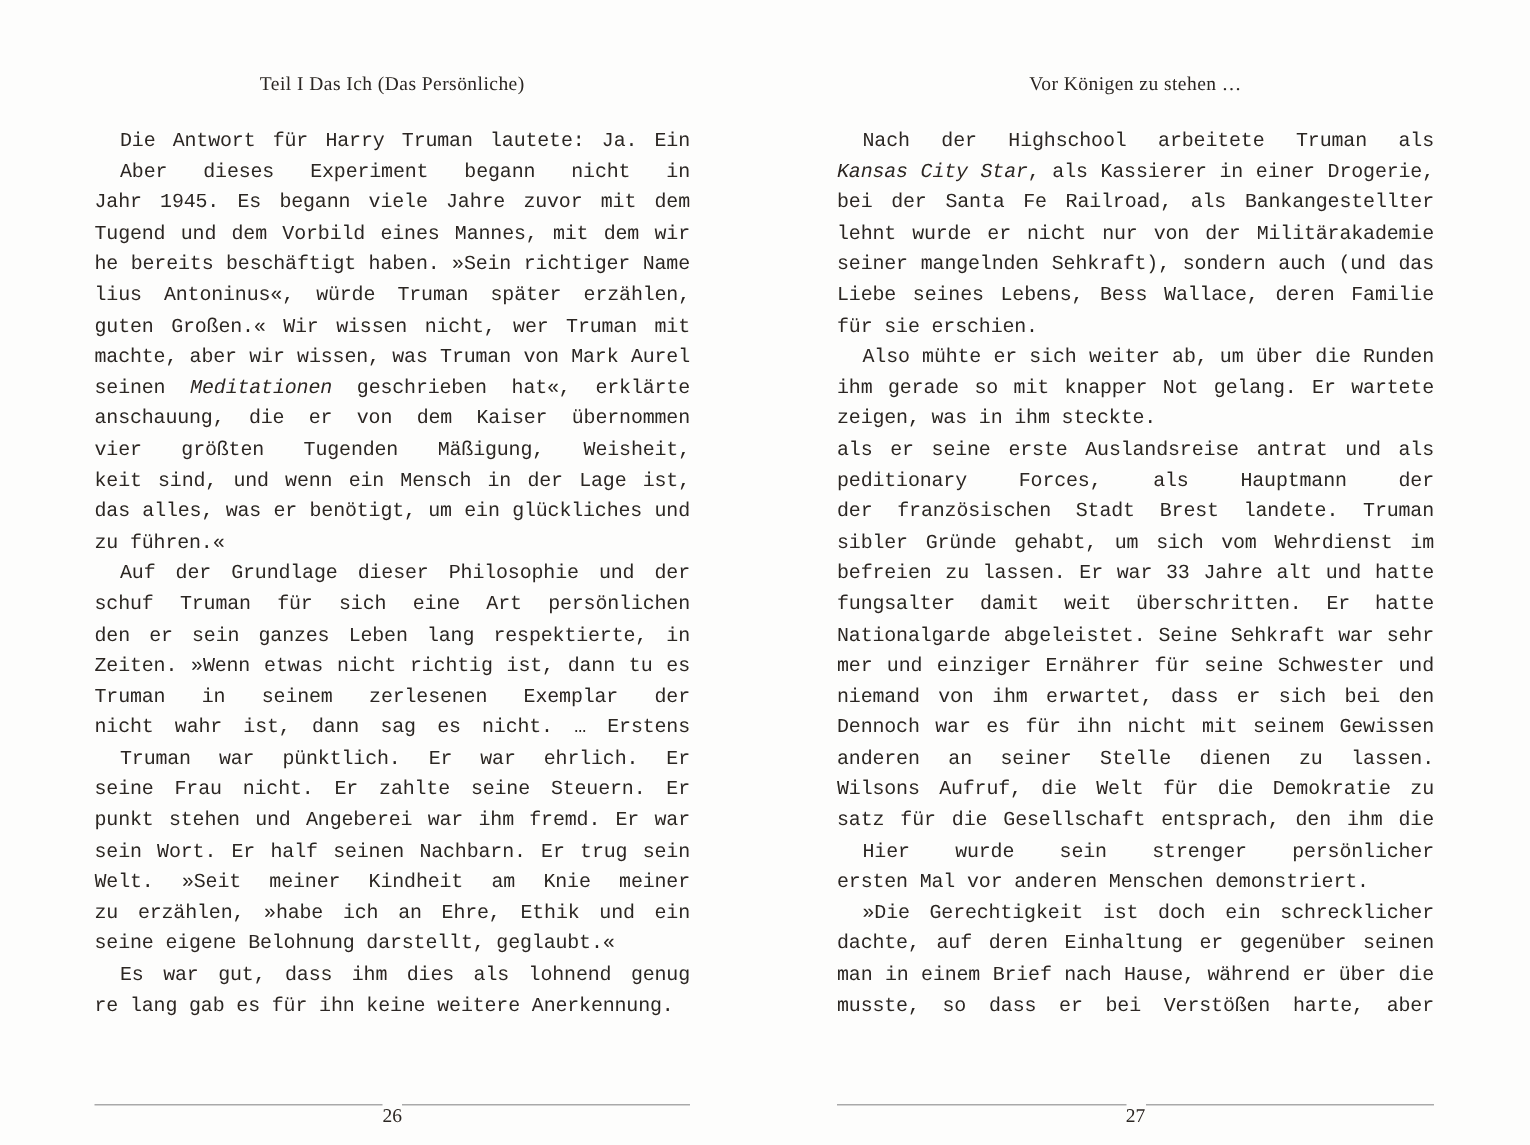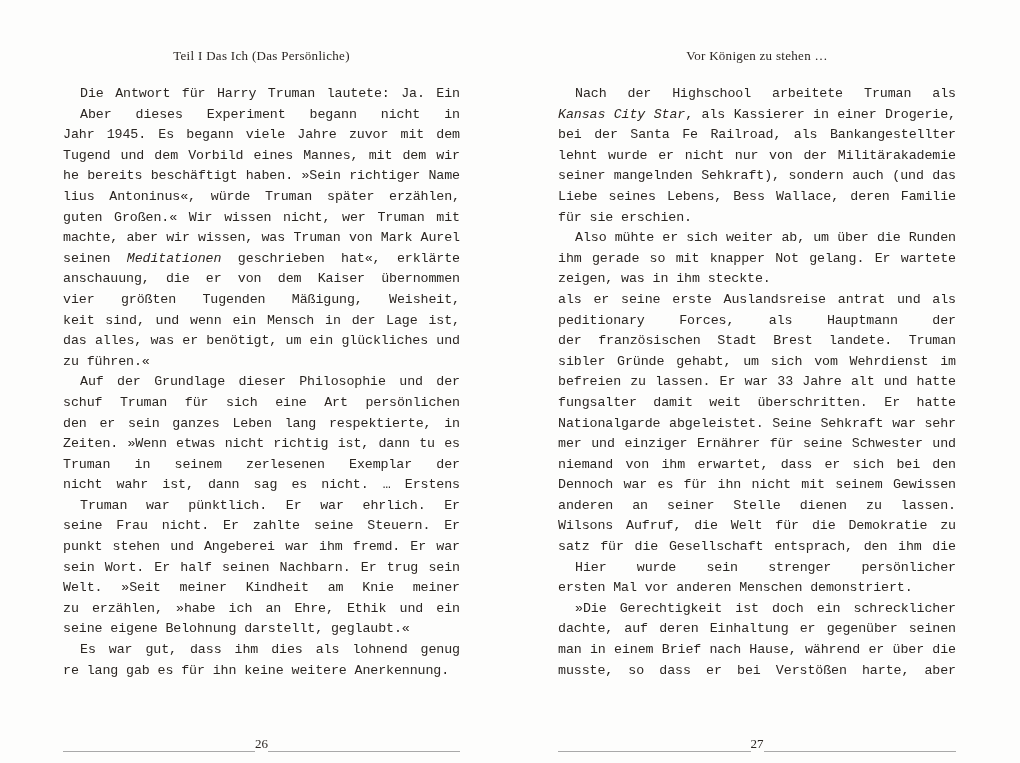--- a/index.html
+++ b/index.html
@@ -34,21 +34,21 @@
     text-align-last: justify;
     text-justify: inter-word;
     white-space: normal;
   }
   .line.first { text-indent: 17px; }
   .line.end   { text-align-last: left; }
   .line i { font-style: italic; }
 
   .footer {
     position: absolute; top: 712px; left: 0; right: 0;
-    display: flex; align-items: flex-end; 
+    display: flex; align-items: flex-start; 
   }
   .footer .rule { flex: 1; height: 1px; background: #a9a9a9; }
   .page-num { font-size: 13px; line-height: 16px; }
 </style>
 </head>
 <body>
 
 <div class="page" id="left-page">
   <div class="running-head">Teil I Das Ich (Das Persönliche)</div>
   <div class="body-text">

